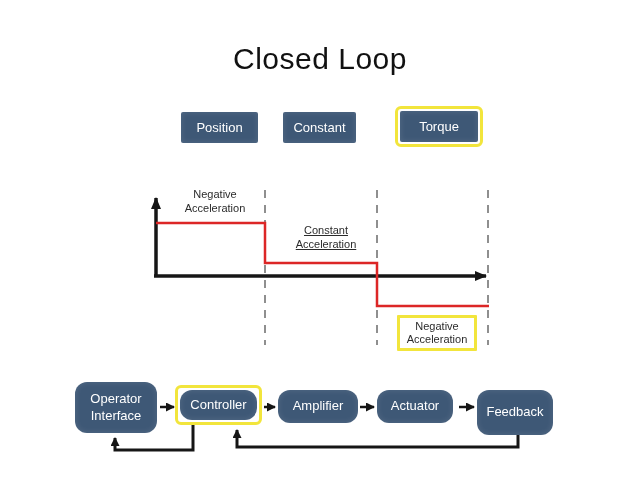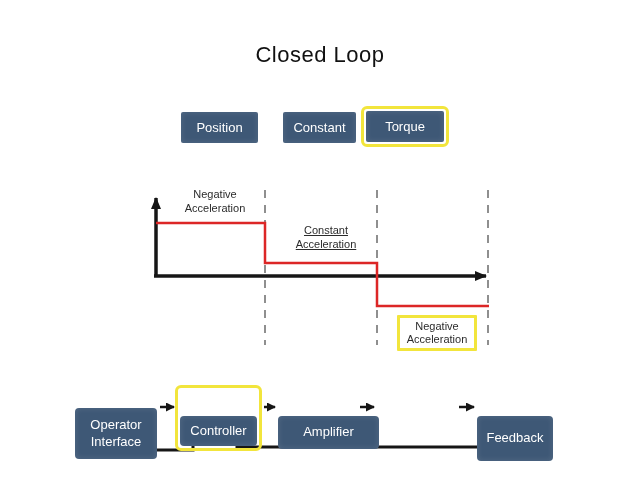--- a/index.html
+++ b/index.html
@@ -8,51 +8,51 @@
     --red:#dc2626;
     --ink:#161616;
     --dash:#8f8f8f;
     --label-ink:#2b2b2b;
   }
   html,body{margin:0;padding:0;background:#fff;}
   body{font-family:"Liberation Sans","DejaVu Sans",sans-serif;}
   .canvas{position:relative;width:640px;height:480px;background:#ffffff;overflow:hidden;}
 
   .title{position:absolute;left:0;top:42px;width:640px;margin:0;
-         text-align:center;font-size:22px;font-weight:400;color:#111;letter-spacing:.5px;}
+         text-align:center;font-size:30px;font-weight:400;color:#111;letter-spacing:.5px;}
 
   .btn{background:var(--blue);color:#ffffff;display:flex;align-items:center;justify-content:center;
        font-size:13px;border-radius:2px;box-shadow:inset 0 0 6px rgba(255,255,255,.12);}
   .btn.abs{position:absolute;}
   .btn-position{left:181px;top:112px;width:77px;height:31px;}
   .btn-velocity{left:283px;top:112px;width:73px;height:31px;}
 
   .ring{position:absolute;border:3px solid var(--yellow);border-radius:6px;padding:2px;background:transparent;}
-  .ring-torque{left:361px;top:106px;}
+  .ring-torque{left:395px;top:106px;}
   .ring-torque .btn{width:78px;height:31px;}
   .ring-controller{left:175px;top:385px;}
   .ring-controller .box{position:static;width:77px;height:30px;}
 
   .overlay{position:absolute;left:0;top:0;width:640px;height:480px;z-index:1;pointer-events:none;}
 
   .glabel{position:absolute;z-index:2;font-size:11px;line-height:1.25;text-align:center;
           color:var(--label-ink);white-space:pre-line;}
   .lbl-positive{left:160px;top:188px;width:110px;}
   .lbl-constant{left:271px;top:224px;width:110px;text-decoration:underline;}
   .negbox{position:absolute;z-index:2;left:397px;top:315px;width:68px;
           border:3px solid var(--yellow);border-radius:1px;background:#fff;
           font-size:11px;line-height:1.2;text-align:center;padding:2px 3px;
           color:var(--label-ink);white-space:pre-line;}
 
   .box{background:var(--blue);color:#fff;display:flex;align-items:center;justify-content:center;
-       font-size:13px;text-align:center;line-height:1.25;border-radius:4px;white-space:pre-line;
-       box-shadow:inset 0 0 6px rgba(255,255,255,.12);z-index:2;margin-top:26px;}
+       font-size:13px;text-align:center;line-height:1.25;border-radius:12px;white-space:pre-line;
+       box-shadow:inset 0 0 6px rgba(255,255,255,.12);z-index:2;}
   .box.abs{position:absolute;}
   .box-operator{left:75px;top:382px;width:82px;height:51px;}
-  .box-amplifier{left:278px;top:390px;width:101px;height:33px;}
+  .box-amplifier{left:278px;top:390px;width:80px;height:33px;}
   .box-actuator{left:377px;top:390px;width:76px;height:33px;}
   .box-feedback{left:477px;top:390px;width:76px;height:45px;}
   .ring{z-index:2;}
 </style>
 </head>
 <body>
 
 <div class="canvas">
 
   <h1 class="title">Closed Loop</h1>
@@ -97,15 +97,16 @@
 Acceleration</div>
   <div class="negbox">Negative
 Acceleration</div>
 
   <div class="box abs box-operator">Operator
 Interface</div>
   <div class="ring ring-controller">
     <div class="box">Controller</div>
   </div>
   <div class="box abs box-amplifier">Amplifier</div>
+  <div class="box abs box-actuator">Actuator</div>
   <div class="box abs box-feedback">Feedback</div>
 
 </div>
 
 </body></html>

